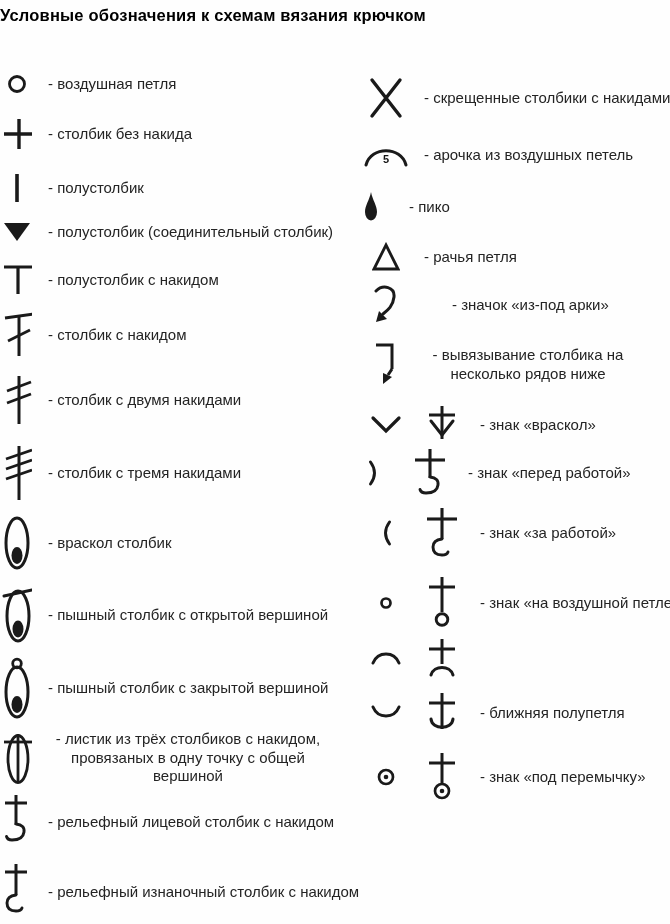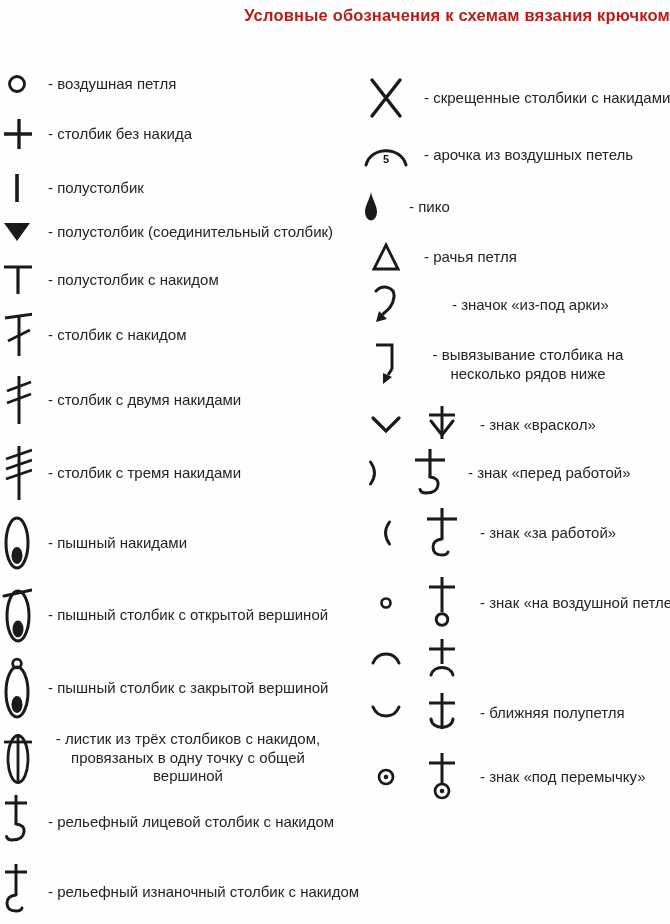--- a/index.html
+++ b/index.html
@@ -9,24 +9,24 @@
     width:670px;
     height:924px;
     background:#fefefe;
     font-family:"Liberation Sans","DejaVu Sans",sans-serif;
     color:#1f1f1f;
     overflow:hidden;
   }
   .title{
     position:absolute;
     top:6px; left:0; width:670px;
-    text-align:right;
+    text-align:left;
     font-size:16.5px;
     font-weight:bold;
-    color:#b91c1c;
+    color:#000000;
     letter-spacing:0.2px;
   }
   .row{
     position:absolute;
     display:flex;
     align-items:center;
   }
   .lsym{width:30px;display:flex;justify-content:center;align-items:center;flex:none;}
   .rsym{width:48px;display:flex;justify-content:center;align-items:center;flex:none;}
   .modcell{width:48px;display:flex;justify-content:center;align-items:center;flex:none;}
@@ -145,21 +145,21 @@
       <span class="lbl">- столбик с тремя накидами</span>
     </div>
 
     <div class="row" style="left:2px;top:516px;height:54px;">
       <span class="lsym">
         <svg width="28" height="54">
           <ellipse class="st" cx="14" cy="27" rx="11" ry="25" stroke-width="3"></ellipse>
           <ellipse class="fl" cx="14" cy="39.5" rx="5.5" ry="8.5"></ellipse>
         </svg>
       </span>
-      <span class="lbl">- пышный накидами</span>
+      <span class="lbl">- враскол столбик</span>
     </div>
 
     <div class="row" style="left:2px;top:587px;height:56px;">
       <span class="lsym">
         <svg width="32" height="56">
           <ellipse class="st" cx="16" cy="29" rx="11" ry="25" stroke-width="3"></ellipse>
           <path class="st" d="M2 9 L30 3" stroke-width="3"></path>
           <ellipse class="fl" cx="16" cy="42" rx="5.5" ry="8.5"></ellipse>
         </svg>
       </span>

